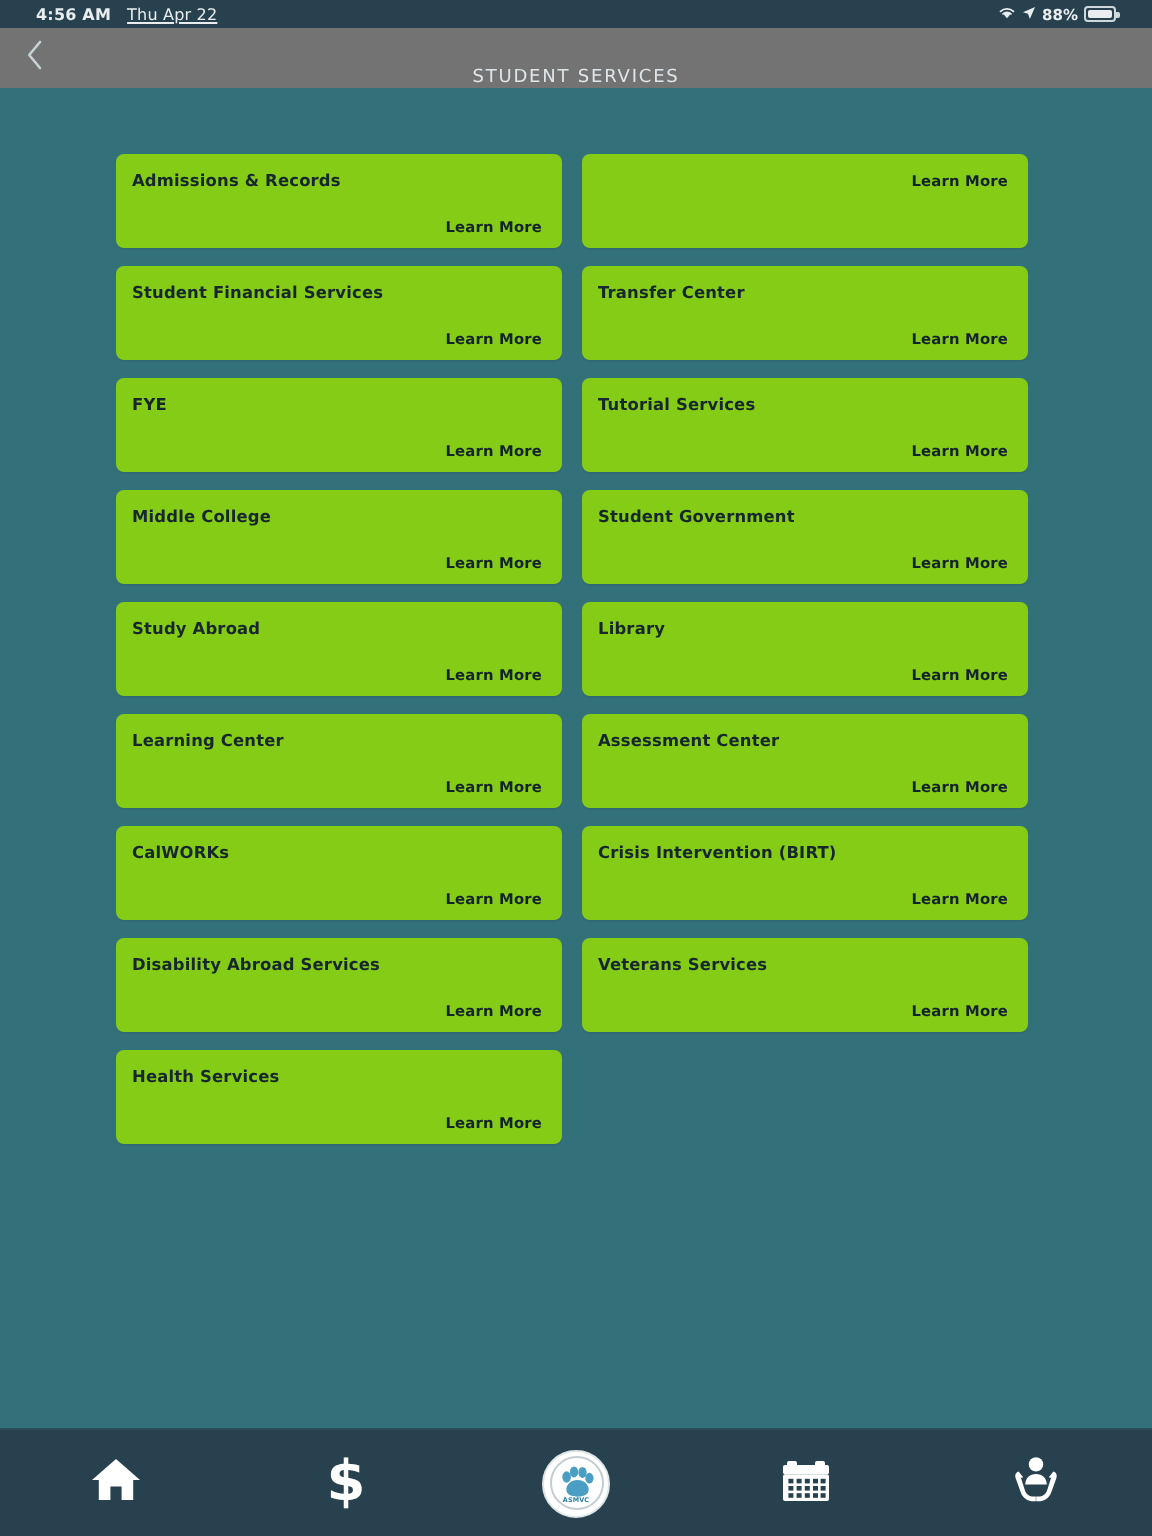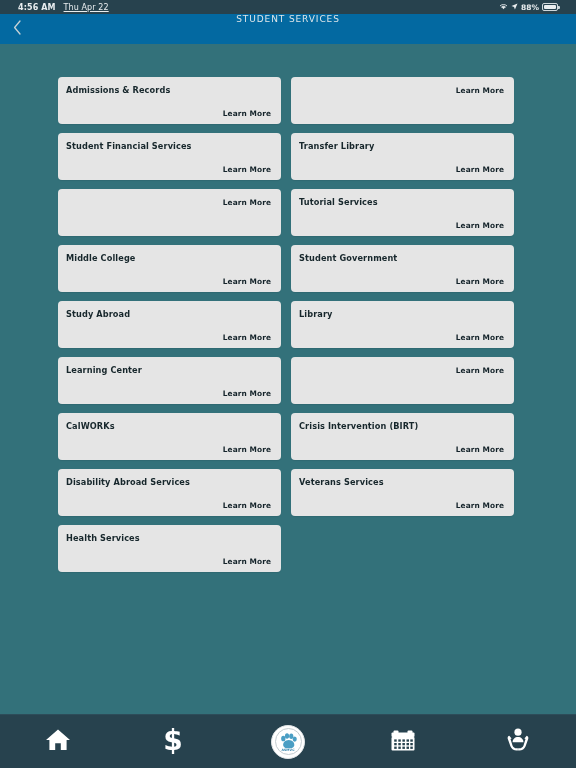--- a/index.html
+++ b/index.html
@@ -42,23 +42,23 @@
     width:1.5px; height:3px; background:#cfd8dc; border-radius:0 1px 1px 0;
   }
   .batt-fill {
     position:absolute; left:1px; top:1px; bottom:1px;
     width:86%; background:#e9edef; border-radius:1px;
   }
 
   
   .navbar {
     height:30px; flex:0 0 30px;
-    background:#0369a1;
+    background:#737373;
     position:relative;
-    display:flex; align-items:flex-start;
+    display:flex; align-items:flex-end;
   }
   .nav-back {
     position:absolute; left:4px; top:0; bottom:0;
     width:26px;
     display:flex; align-items:center; justify-content:center;
     cursor:pointer;
   }
   .nav-title {
     width:100%; text-align:center;
     color:#dfe6e9;
@@ -73,21 +73,21 @@
     overflow:hidden;
     padding:33px 58px 0 58px;
   }
   .grid {
     display:flex; flex-wrap:wrap;
     gap:9px 10px;
   }
   .card {
     width:223px;
     height:47px;
-    background:#e5e5e5;
+    background:#84cc16;
     border-radius:4px;
     padding:9px 10px 6px 8px;
     display:flex; flex-direction:column;
     justify-content:space-between;
     cursor:pointer;
     box-shadow:0 1px 1px rgba(0,0,0,.07);
   }
   .card-title {
     color:#17272c;
     font-size:8.2px;
@@ -188,25 +188,26 @@
       </div>
       <div class="card">
         <div class="card-link">Learn More</div>
       </div>
 
       <div class="card">
         <div class="card-title">Student Financial Services</div>
         <div class="card-link">Learn More</div>
       </div>
       <div class="card">
-        <div class="card-title">Transfer Library</div>
-        <div class="card-link">Learn More</div>
-      </div>
-
-      <div class="card">
+        <div class="card-title">Transfer Center</div>
+        <div class="card-link">Learn More</div>
+      </div>
+
+      <div class="card">
+        <div class="card-title">FYE</div>
         <div class="card-link">Learn More</div>
       </div>
       <div class="card">
         <div class="card-title">Tutorial Services</div>
         <div class="card-link">Learn More</div>
       </div>
 
       <div class="card">
         <div class="card-title">Middle College</div>
         <div class="card-link">Learn More</div>
@@ -223,20 +224,21 @@
       <div class="card">
         <div class="card-title">Library</div>
         <div class="card-link">Learn More</div>
       </div>
 
       <div class="card">
         <div class="card-title">Learning Center</div>
         <div class="card-link">Learn More</div>
       </div>
       <div class="card">
+        <div class="card-title">Assessment Center</div>
         <div class="card-link">Learn More</div>
       </div>
 
       <div class="card">
         <div class="card-title">CalWORKs</div>
         <div class="card-link">Learn More</div>
       </div>
       <div class="card">
         <div class="card-title">Crisis Intervention (BIRT)</div>
         <div class="card-link">Learn More</div>

